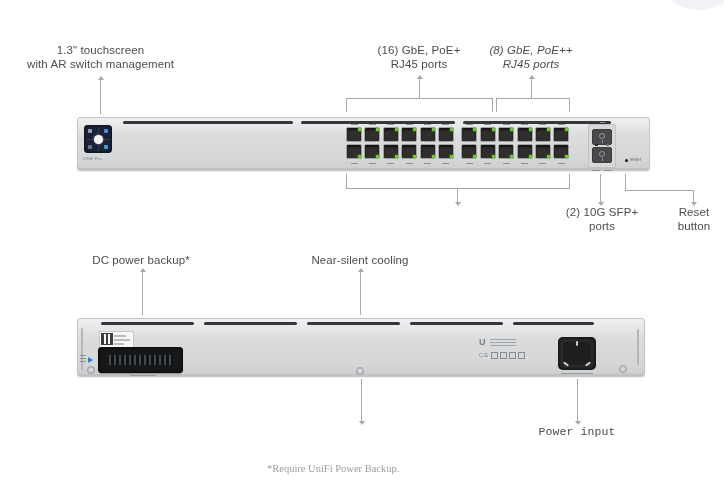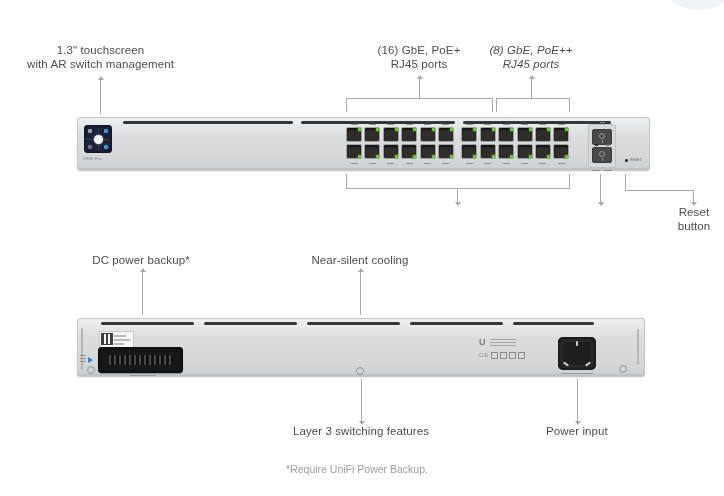--- a/index.html
+++ b/index.html
@@ -1,21 +1,21 @@
 <!DOCTYPE html>
 <html><head>
 <meta charset="utf-8">
 <style>
   html,body{margin:0;padding:0;background:#fff;}
   #canvas{position:relative;width:724px;height:496px;background:#ffffff;overflow:hidden;
           font-family:"Liberation Sans",sans-serif;}
   
   .callout{position:absolute;text-align:center;font-size:11.5px;line-height:13.5px;
            color:#4a4d50;white-space:pre-line;letter-spacing:.1px;}
-  .footnote{position:absolute;text-align:center;font-size:10.5px;color:#9a9da0;}
+  .footnote{position:absolute;font-size:10.5px;color:#9a9da0;font-family:Liberation Serif, serif;}
   
   .lv{position:absolute;width:1px;background:#a6a9ac;}
   .lh{position:absolute;height:1px;background:#a6a9ac;}
   .arrow-up{position:absolute;width:0;height:0;border-left:3px solid transparent;
             border-right:3px solid transparent;border-bottom:4px solid #a6a9ac;margin-left:-2.5px;}
   .arrow-down{position:absolute;width:0;height:0;border-left:3px solid transparent;
             border-right:3px solid transparent;border-top:4px solid #a6a9ac;margin-left:-2.5px;}
   .bracket-top{position:absolute;border-top:1px solid #a6a9ac;border-left:1px solid #a6a9ac;
             border-right:1px solid #a6a9ac;}
   .bracket-bottom{position:absolute;border-bottom:1px solid #a6a9ac;border-left:1px solid #a6a9ac;
@@ -104,26 +104,27 @@
 <div id="canvas">
 
   <div class="deco-circle"></div>
 
   <div class="callout" style="left:8px;top:44px;width:185px;">1.3" touchscreen
 with AR switch management</div>
   <div class="callout" style="left:344px;top:44px;width:150px;">(16) GbE, PoE+
 RJ45 ports</div>
   <div class="callout" style="left:456px;top:44px;width:150px;font-style:italic;">(8) GbE, PoE++
 RJ45 ports</div>
+  <div class="callout" style="left:527px;top:206px;width:150px;">(2) 10G SFP+
+ports</div>
   <div class="callout" style="left:654px;top:206px;width:80px;">Reset
 button</div>
   <div class="callout" style="left:275px;top:254px;width:170px;">Near-silent cooling</div>
   <div class="callout" style="left:56px;top:254px;width:170px;">DC power backup*</div>
-  <div class="callout" style="left:251px;top:425px;width:220px;">Layer 3 switching features</div>
-  <div class="callout" style="left:507px;top:425px;width:140px;">Power input</div>
+  <div class="callout" style="left:507px;top:425px;width:140px;font-family:Liberation Mono, monospace;">Power input</div>
   <div class="footnote" style="left:267px;top:463px;width:180px;">*Require UniFi Power Backup.</div>
 
   <div class="arrow-up" style="left:100px;top:76px;"></div>
   <div class="lv" style="left:100px;top:80px;height:34px;"></div>
 
   <div class="arrow-up" style="left:419px;top:75px;"></div>
   <div class="lv" style="left:419px;top:79px;height:19px;"></div>
   <div class="bracket-top" style="left:346px;top:98px;width:145px;height:13px;"></div>
 
   <div class="arrow-up" style="left:531px;top:75px;"></div>

